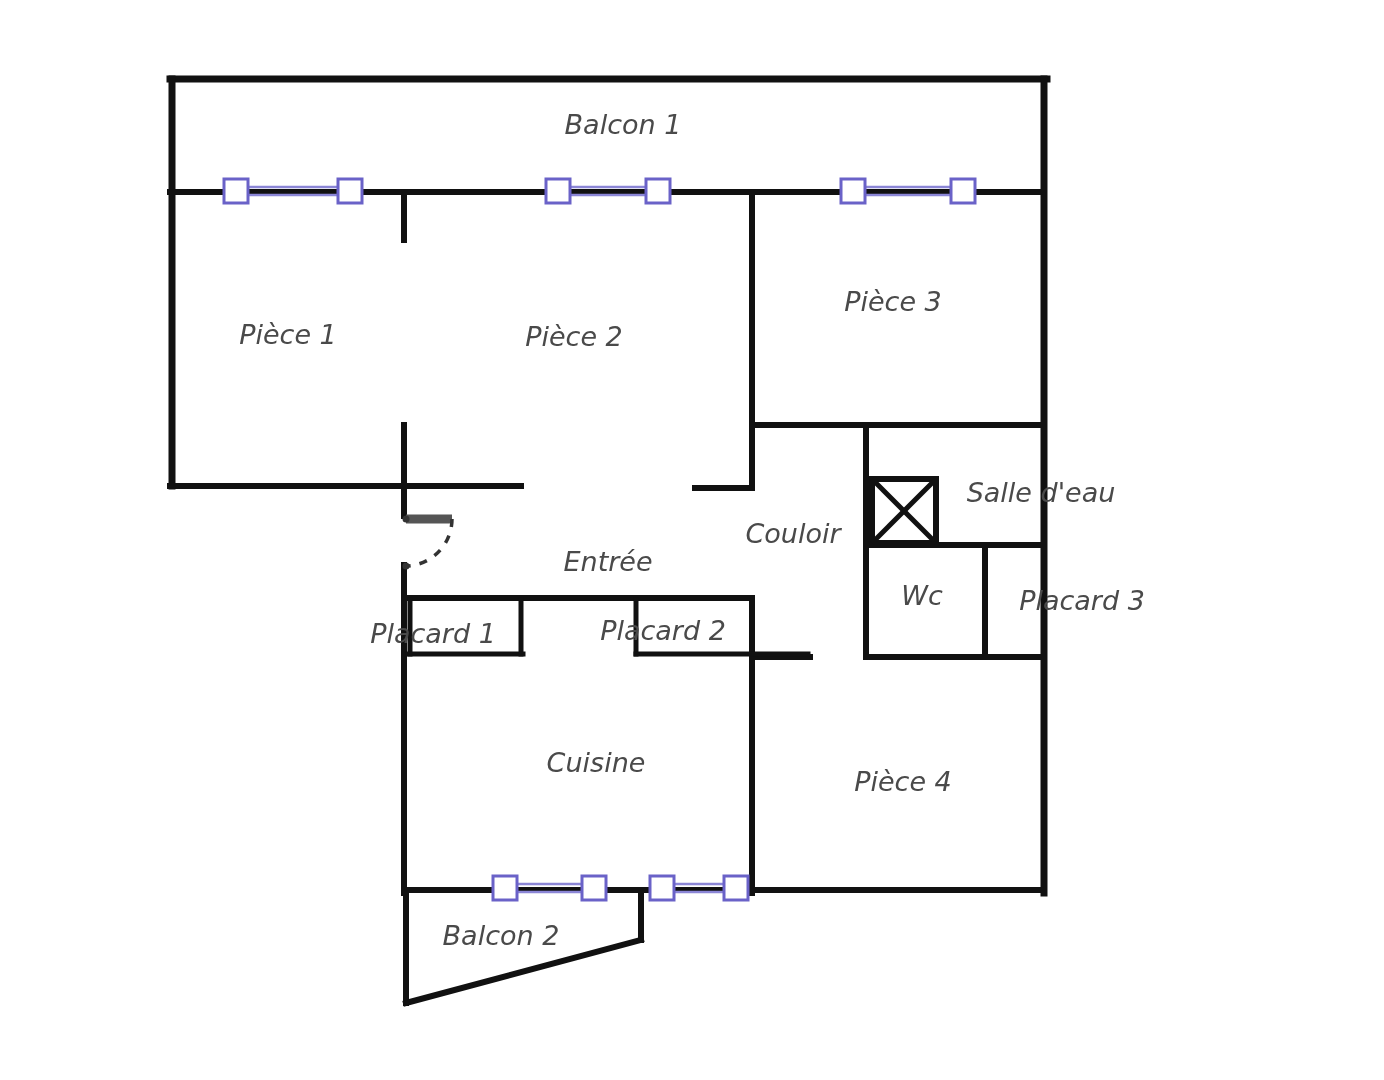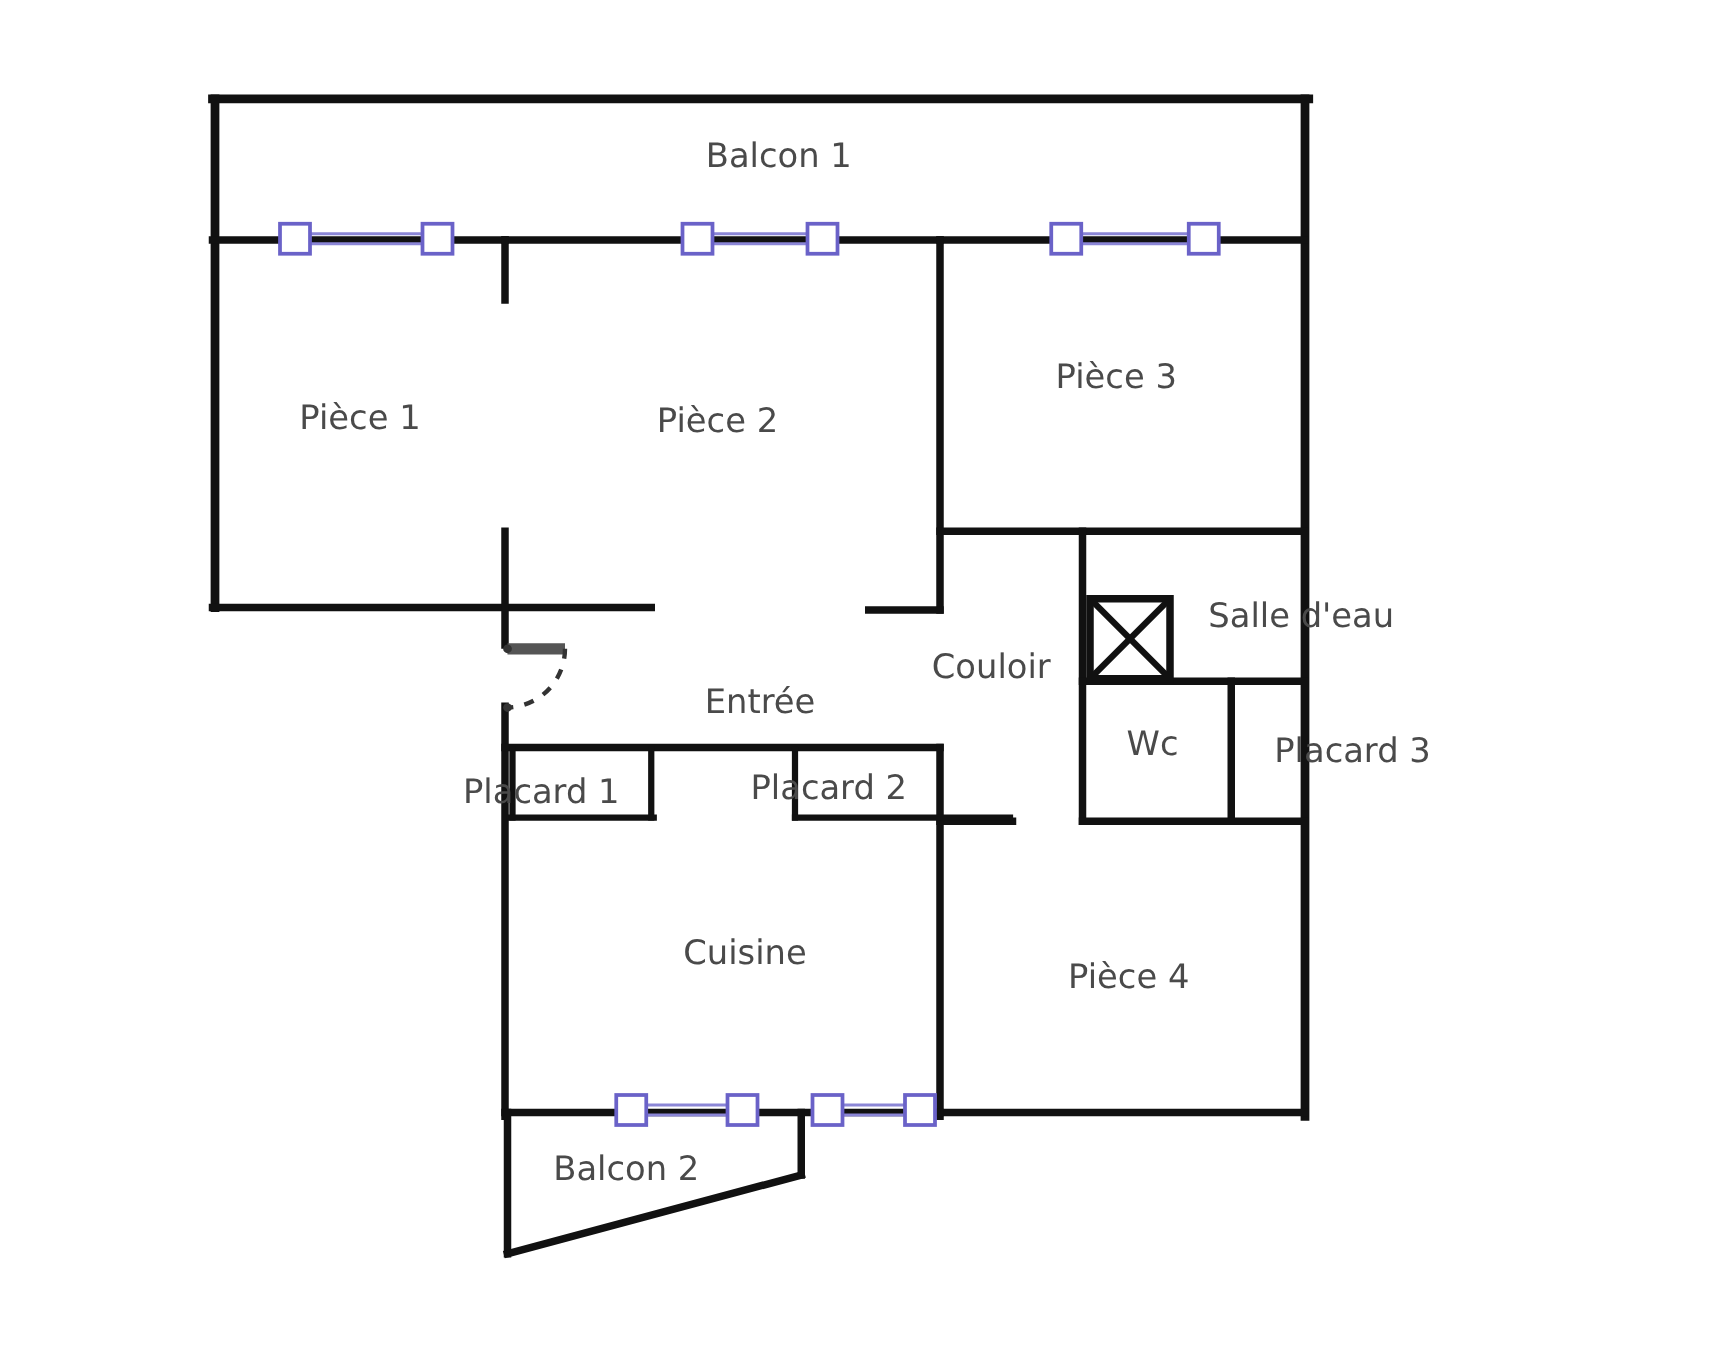--- a/index.html
+++ b/index.html
@@ -12,20 +12,21 @@
     width: 1384px;
     height: 1080px;
     font-family: "DejaVu Sans", "Liberation Sans", sans-serif;
     overflow: hidden;
   }
   #floorplan-root {
     position: relative;
     width: 1384px;
     height: 1080px;
     background: #ffffff;
+    font-style: italic;
   }
   #plan-svg {
     position: absolute;
     left: 0;
     top: 0;
     width: 1384px;
     height: 1080px;
     display: block;
   }
   .room-label {

